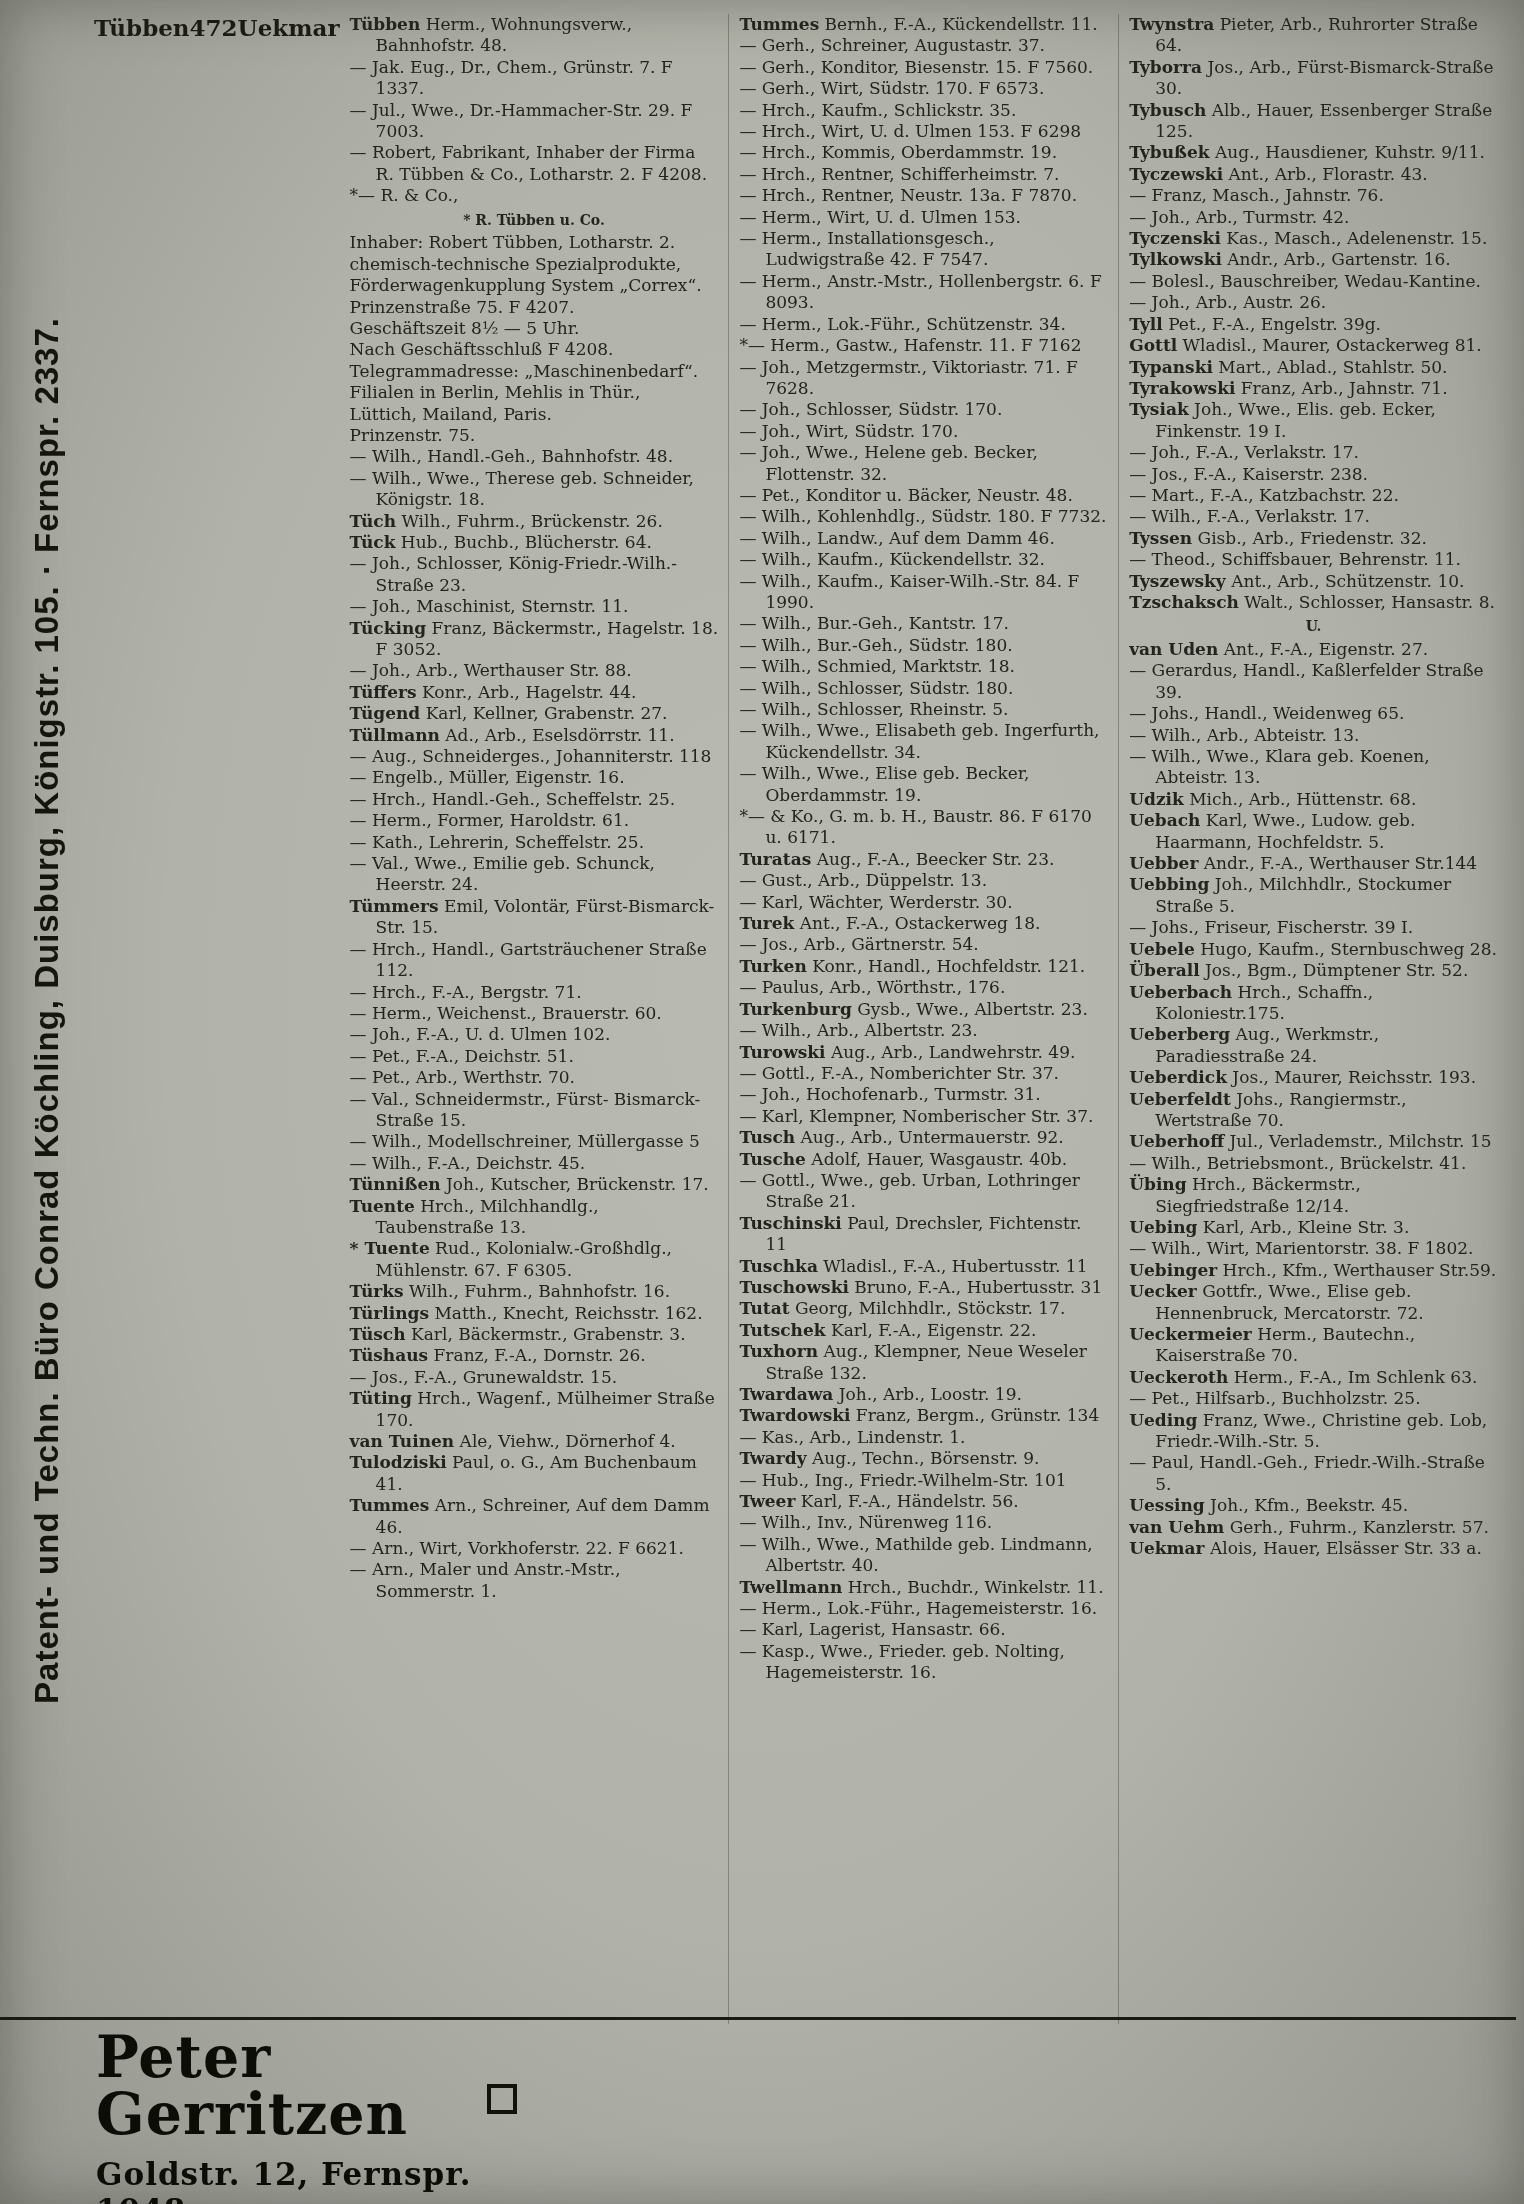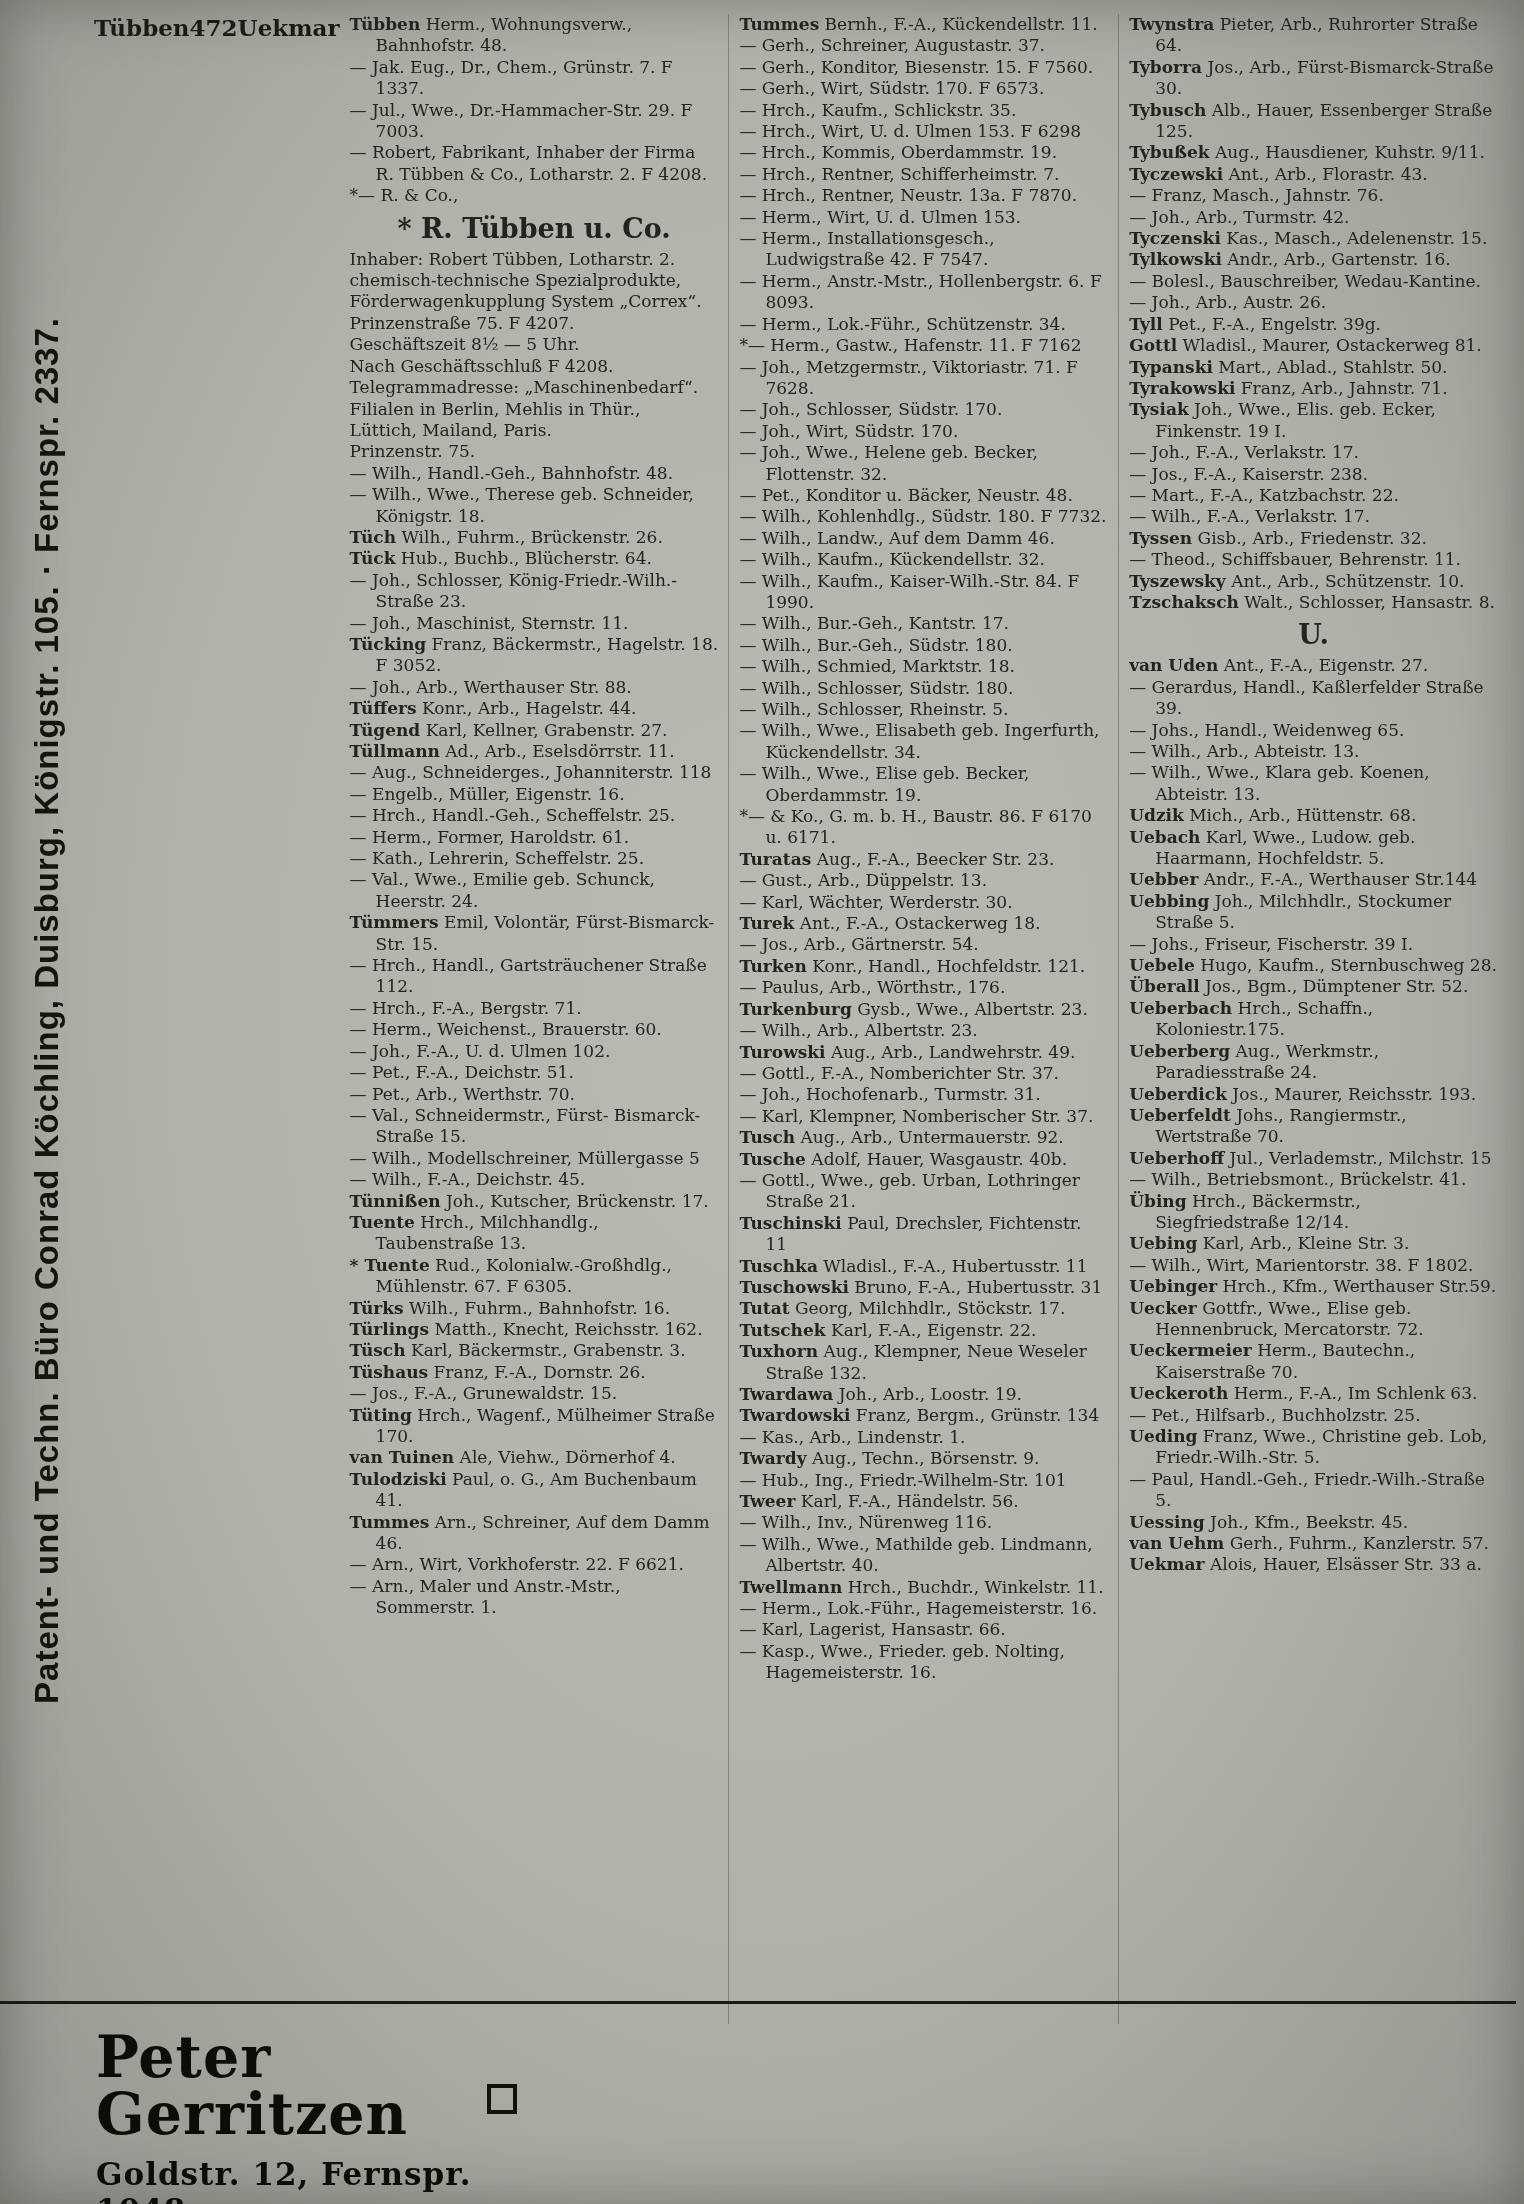--- a/index.html
+++ b/index.html
@@ -19,27 +19,27 @@
   }
   
   .main{position:absolute;left:94px;right:16px;top:14px;bottom:180px;display:flex;}
   .header{display:flex;margin-bottom:8px;}
   .header .hcell{flex:1;text-align:center;font-weight:bold;font-size:23px;color:#1b1b14;}
   .cols{flex:1;display:flex;overflow:hidden;}
   .col{flex:1;padding:0 10px;overflow:hidden;font-size:17px;line-height:1.26;}
   .col + .col{border-left:1px solid rgba(45,45,32,.35);}
   .entry{padding-left:26px;text-indent:-26px;}
   .entry .surname{font-weight:bold;}
-  .entry.h{text-align:center;font-weight:bold;font-size:27px;text-indent:0;padding:5px 0 3px 0;}
+  .entry.h{text-align:center;font-weight:bold;font-size:14px;text-indent:0;padding:5px 0 3px 0;}
   .entry.c{text-align:left;font-weight:normal;text-indent:0;padding-left:0;}
   .entry.bb{font-weight:bold;font-size:17.5px;}
   
   .footer{
     position:absolute;left:0;right:8px;bottom:0;height:176px;
-    border-top:3px solid #1a1a12;padding:24px 18px 0 96px;
+    border-top:3px solid #1a1a12;padding:8px 18px 0 96px;
     display:flex;align-items:flex-start;color:#0d0d07;
   }
   .ad-left{flex:0 0 385px;}
   .ad-name{font-weight:bold;font-size:57px;line-height:1.0;letter-spacing:1px;}
   .ad-address{font-weight:bold;font-size:31px;margin-top:14px;letter-spacing:1px;}
   .ad-square{flex:0 0 auto;width:22px;height:22px;border:4px solid #12120a;margin:56px 14px 0 6px;}
   .ad-right{flex:1;text-align:center;}
   .ad-slogan1{font-weight:bold;font-size:30px;letter-spacing:1px;}
   .ad-slogan2{font-weight:bold;font-size:38px;margin-top:12px;letter-spacing:2px;}
 </style>

